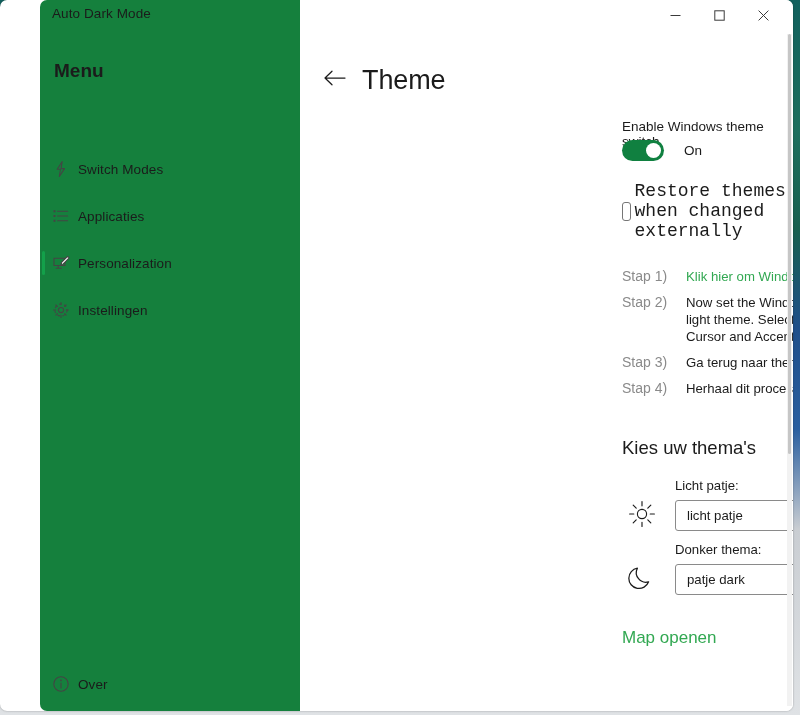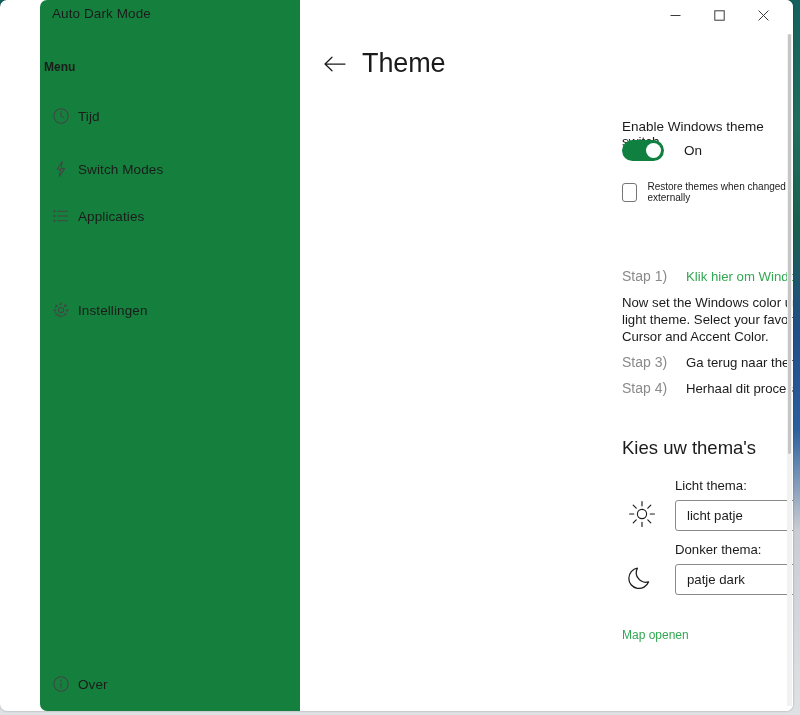--- a/index.html
+++ b/index.html
@@ -38,23 +38,23 @@
     position: absolute;
     left: 12px;
     top: 6px;
     font-size: 13.5px;
     color: #1b1b1b;
     letter-spacing: 0.1px;
   }
 
   #menu-heading {
     position: absolute;
-    left: 4px;
+    left: 14px;
     top: 60px;
-    font-size: 12px;
+    font-size: 19px;
     font-weight: bold;
     color: #1b1b1b;
   }
 
   .nav-item {
     position: absolute;
     left: 0;
     width: 300px;
     height: 38px;
     display: flex;
@@ -114,23 +114,22 @@
     display: flex;
     align-items: center;
     justify-content: center;
     cursor: default;
   }
   .win-btn svg { display: block; }
 
   #page-header {
     position: absolute;
     left: 22px;
-    top: 48px;
-    display: flex;
-    align-items: center;
+    top: 65px;
+    display: flex;
   }
   #back-arrow {
     width: 26px;
     height: 26px;
     display: flex;
     align-items: center;
     justify-content: center;
     cursor: default;
     margin-right: 14px;
   }
@@ -188,23 +187,24 @@
   }
   #checkbox {
     width: 19px;
     height: 19px;
     border: 1px solid #767676;
     border-radius: 3px;
     background: #ffffff;
     cursor: default;
   }
   #checkbox-label {
-    margin-left: 10px;
-    font-size: 10px;
-    color: #1b1b1b;
+    margin-left: 4px;
+    font-size: 18px;
+    color: #1b1b1b;
+    font-family: Liberation Mono, monospace;
   }
 
   .section-title {
     position: absolute;
     left: 322px;
     font-size: 18.5px;
     font-weight: 400;
     color: #1b1b1b;
   }
 
@@ -273,21 +273,21 @@
     margin-left: 11px;
     font-size: 13.2px;
     color: #1b1b1b;
     flex: 1;
   }
 
   #folder-link {
     position: absolute;
     left: 322px;
     top: 628px;
-    font-size: 12px;
+    font-size: 17px;
     color: #32a852;
     cursor: default;
   }
 
   
   #scrollbar-track {
     position: absolute;
     right: 1px;
     top: 34px;
     width: 5px;
@@ -308,30 +308,20 @@
 <body>
 
 <div id="window">
 
   <div id="sidebar">
 
     <div id="app-title">Auto Dark Mode</div>
 
     <div id="menu-heading">Menu</div>
 
-    <div class="nav-item" style="top:97px">
-      <span class="sel-bar"></span>
-      <span class="nav-icon">
-        <svg width="18" height="18" viewBox="0 0 18 18">
-            <circle cx="9" cy="9" r="7.2" fill="none" stroke="#444" stroke-width="1.1"></circle>
-            <path d="M9 4.6V9l3 1.8" fill="none" stroke="#444" stroke-width="1.1" stroke-linecap="round"></path>
-          </svg>
-      </span>
-      <span class="nav-label">Tijd</span>
-    </div>
 
     <div class="nav-item" style="top:150px">
       <span class="sel-bar"></span>
       <span class="nav-icon">
         <svg width="18" height="18" viewBox="0 0 18 18">
             <path d="M10.2 1.5 5.2 9.2h3.3L7.3 16.5l5.2-7.9H9.1l1.1-7.1z" fill="none" stroke="#444" stroke-width="1.05" stroke-linejoin="round"></path>
           </svg>
       </span>
       <span class="nav-label">Switch Modes</span>
     </div>
@@ -342,20 +332,31 @@
         <svg width="18" height="18" viewBox="0 0 18 18">
           <rect x="1.5" y="3.2" width="2" height="2" fill="#444"></rect>
           <rect x="1.5" y="8" width="2" height="2" fill="#444"></rect>
           <rect x="1.5" y="12.8" width="2" height="2" fill="#444"></rect>
           <path d="M5.6 4.2h10M5.6 9h10M5.6 13.8h10" stroke="#444" stroke-width="1.1" stroke-linecap="round"></path>
         </svg>
       </span>
       <span class="nav-label">Applicaties</span>
     </div>
 
+    <div class="nav-item selected" style="top:244px">
+      <span class="sel-bar"></span>
+      <span class="nav-icon">
+        <svg width="19" height="19" viewBox="0 0 19 19">
+          <path d="M2 4.2h11v7.3H2z" fill="none" stroke="#444" stroke-width="1.1"></path>
+          <path d="M6.2 11.5v2.4M4.2 14.2h5" stroke="#444" stroke-width="1.1" stroke-linecap="round"></path>
+          <path d="M9.6 8.3 15.6 2.3l1.6 1.6-6 6-2.2.6z" fill="#ffffff" stroke="#444" stroke-width="1.05" stroke-linejoin="round"></path>
+        </svg>
+      </span>
+      <span class="nav-label">Personalization</span>
+    </div>
 
     <div class="nav-item" style="top:291px">
       <span class="sel-bar"></span>
       <span class="nav-icon">
         <svg width="18" height="18" viewBox="0 0 18 18">
           <circle cx="9" cy="9" r="2.6" fill="none" stroke="#444" stroke-width="1.05"></circle>
           <path d="M9 1.6v2.2M9 14.2v2.2M1.6 9h2.2M14.2 9h2.2M3.8 3.8l1.6 1.6M12.6 12.6l1.6 1.6M14.2 3.8l-1.6 1.6M5.4 12.6l-1.6 1.6" stroke="#444" stroke-width="1.05" stroke-linecap="round"></path>
           <circle cx="9" cy="9" r="6.1" fill="none" stroke="#444" stroke-width="1.05" stroke-dasharray="2.6 2.6"></circle>
         </svg>
       </span>
@@ -420,20 +421,21 @@
       <span id="checkbox-label">Restore themes when changed externally</span>
     </div>
 
 
     <div id="steps">
       <div class="step-row">
         <span class="step-num">Stap 1)</span>
         <span class="step-text link">Klik hier om Windows-themainstellingen te openen.</span>
       </div>
       <div class="step-row">
+        <span class="step-num">Stap 2)</span>
         <span class="step-text">Now set the Windows color under Colors to white for the light theme. Select your favorite Wallpaper, Mouse Cursor and Accent Color.</span>
       </div>
       <div class="step-row">
         <span class="step-num">Stap 3)</span>
         <span class="step-text">Ga terug naar themainstellingen en sla uw thema op.</span>
       </div>
       <div class="step-row">
         <span class="step-num">Stap 4)</span>
         <span class="step-text">Herhaal dit proces voor het donkere thema.</span>
       </div>
@@ -441,21 +443,21 @@
 
     <div class="section-title" style="top:437px">Kies uw thema's</div>
 
     <div class="theme-block" style="top:478px; width:280px; height:56px">
       <span class="theme-icon" style="top:16px">
         <svg width="30" height="30" viewBox="0 0 30 30">
           <circle cx="15" cy="15" r="4.6" fill="none" stroke="#1b1b1b" stroke-width="1.15"></circle>
           <path d="M15 2.6v4.2M15 23.2v4.2M2.6 15h4.2M23.2 15h4.2M6.2 6.2l3 3M20.8 20.8l3 3M23.8 6.2l-3 3M9.2 20.8l-3 3" stroke="#1b1b1b" stroke-width="1.15" stroke-linecap="round"></path>
         </svg>
       </span>
-      <span class="theme-field-label" style="top:0px">Licht thema:</span>
+      <span class="theme-field-label" style="top:0px">Licht patje:</span>
       <div class="dropdown" style="top:22px">
         <span class="dd-value">licht patje</span>
 
       </div>
     </div>
 
     <div class="theme-block" style="top:542px; width:280px; height:56px">
       <span class="theme-icon" style="top:16px">
         <svg width="30" height="30" viewBox="0 0 30 30">
           <path d="M21.6 18.8A9.6 9.6 0 0 1 10.4 5.2a10.2 10.2 0 1 0 11.2 13.6z" fill="none" stroke="#1b1b1b" stroke-width="1.25" stroke-linejoin="round"></path>

